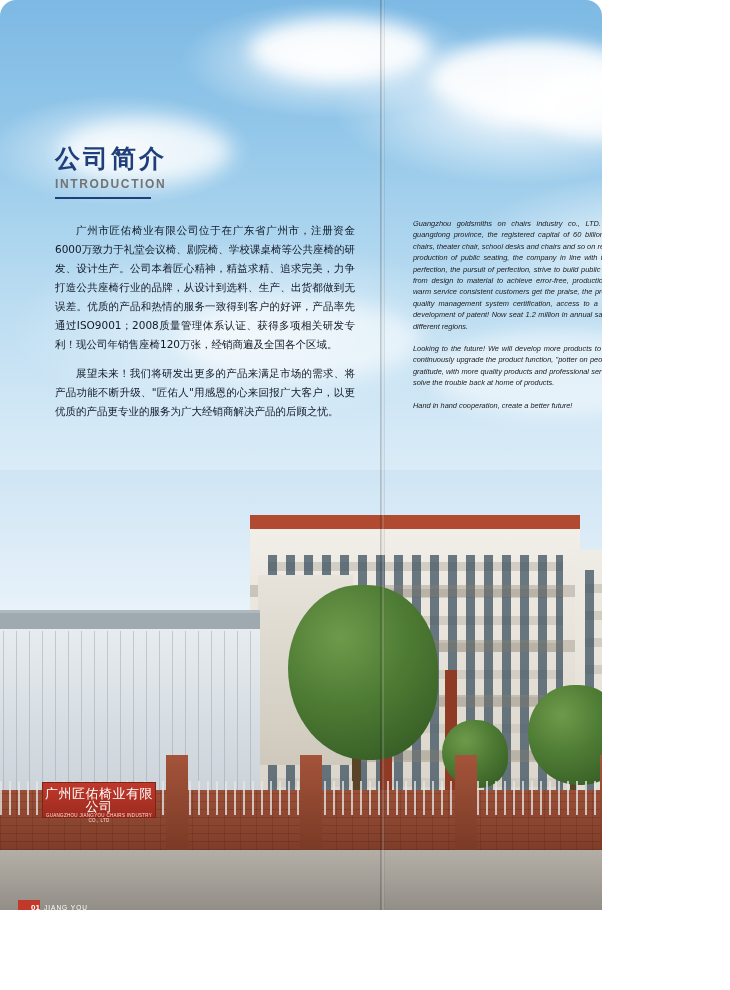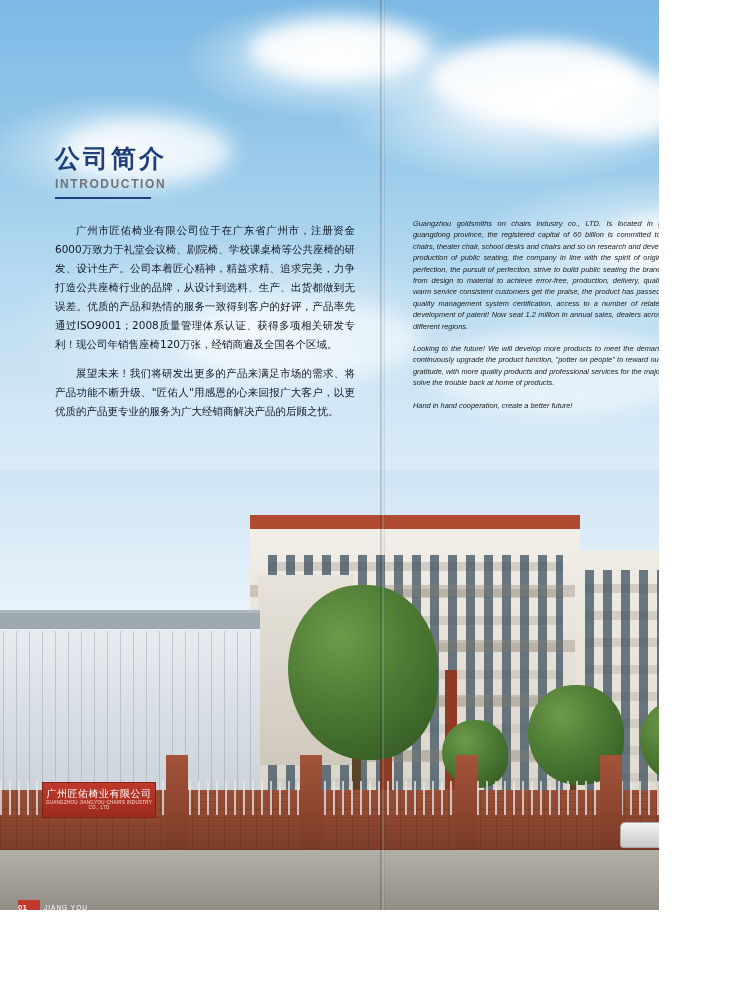--- a/index.html
+++ b/index.html
@@ -5,24 +5,25 @@
   html, body {
     margin: 0;
     padding: 0;
     background: #ffffff;
   }
   body {
     font-family: "Liberation Sans", sans-serif;
   }
   .page {
     position: relative;
-    width: 659px;
+    width: 602px;
     height: 990px;
     overflow: hidden;
     background: #ffffff;
+    border-radius: 16px;
   }
 
   
   .sky {
     position: absolute;
     left: 0; top: 0;
     width: 730px;
     height: 600px;
     background:
       radial-gradient(ellipse 300px 120px at 520px 110px, rgba(255,255,255,0.95) 0%, rgba(255,255,255,0.0) 62%),
@@ -157,21 +158,21 @@
   }
   .sign-board {
     position: absolute;
     left: 42px; bottom: 92px;
     width: 112px; height: 34px;
     background: linear-gradient(#c0392b, #9c2b1f);
     border: 1px solid #7d2419;
   }
   .sign-board .cn {
     color: #fff;
-    font-size: 10px;
+    font-size: 13px;
     text-align: center;
     line-height: 13px;
     padding-top: 4px;
     letter-spacing: 0.5px;
   }
   .sign-board .en {
     color: #ffd9d2;
     font-size: 4.5px;
     text-align: center;
     letter-spacing: 0.3px;
@@ -255,21 +256,21 @@
     height: 18px;
   }
   .page-num {
     position: absolute;
     left: 18px; top: 0;
     width: 22px; height: 16px;
     background: #c0392b;
     color: #fff;
     font-size: 8px;
     font-weight: bold;
-    text-align: left;
+    text-align: right;
     line-height: 16px;
   }
   .footer-brand-left {
     position: absolute;
     left: 44px; top: 0;
     font-size: 6.5px;
     color: #ffffff;
     letter-spacing: 1px;
     line-height: 16px;
   }

